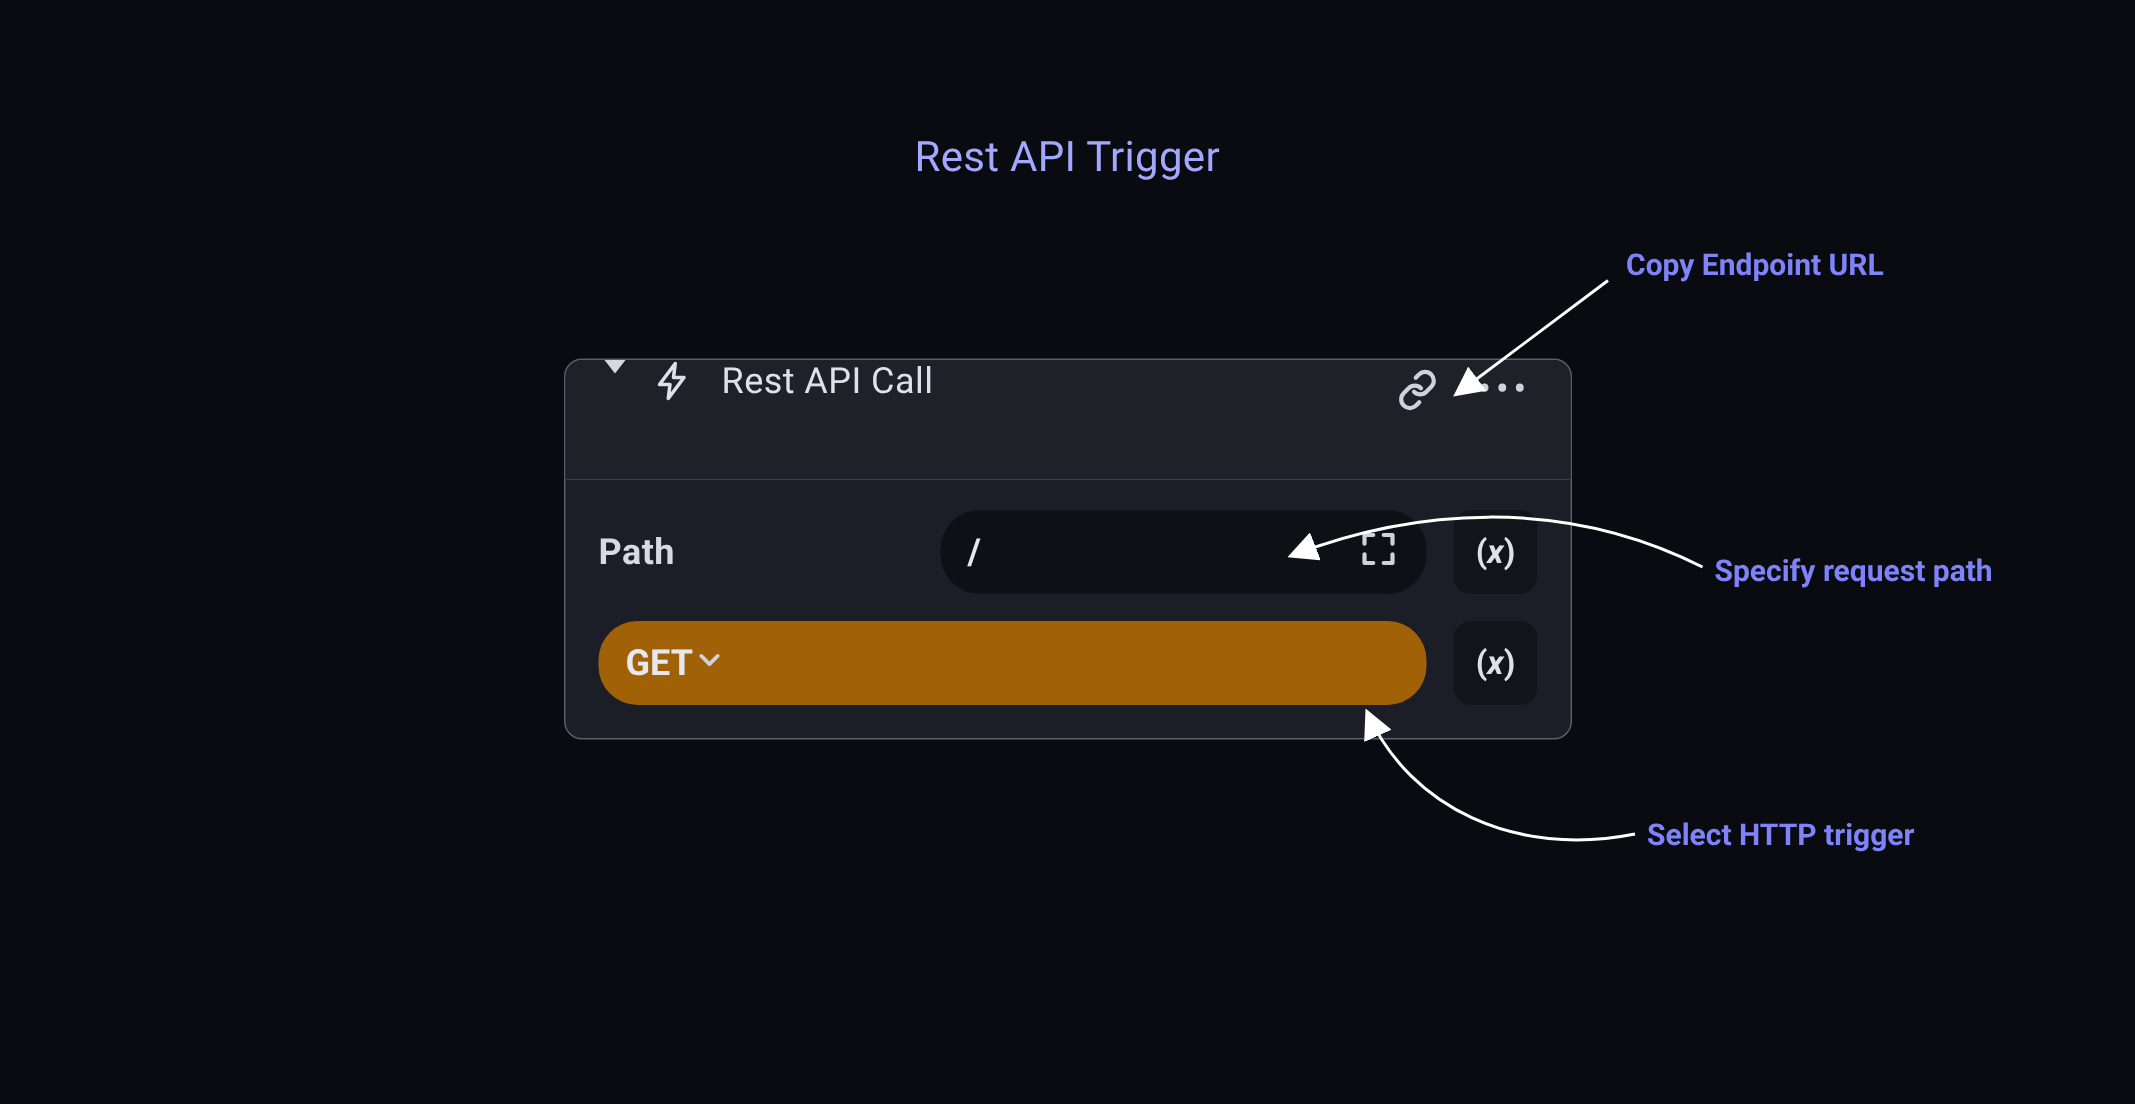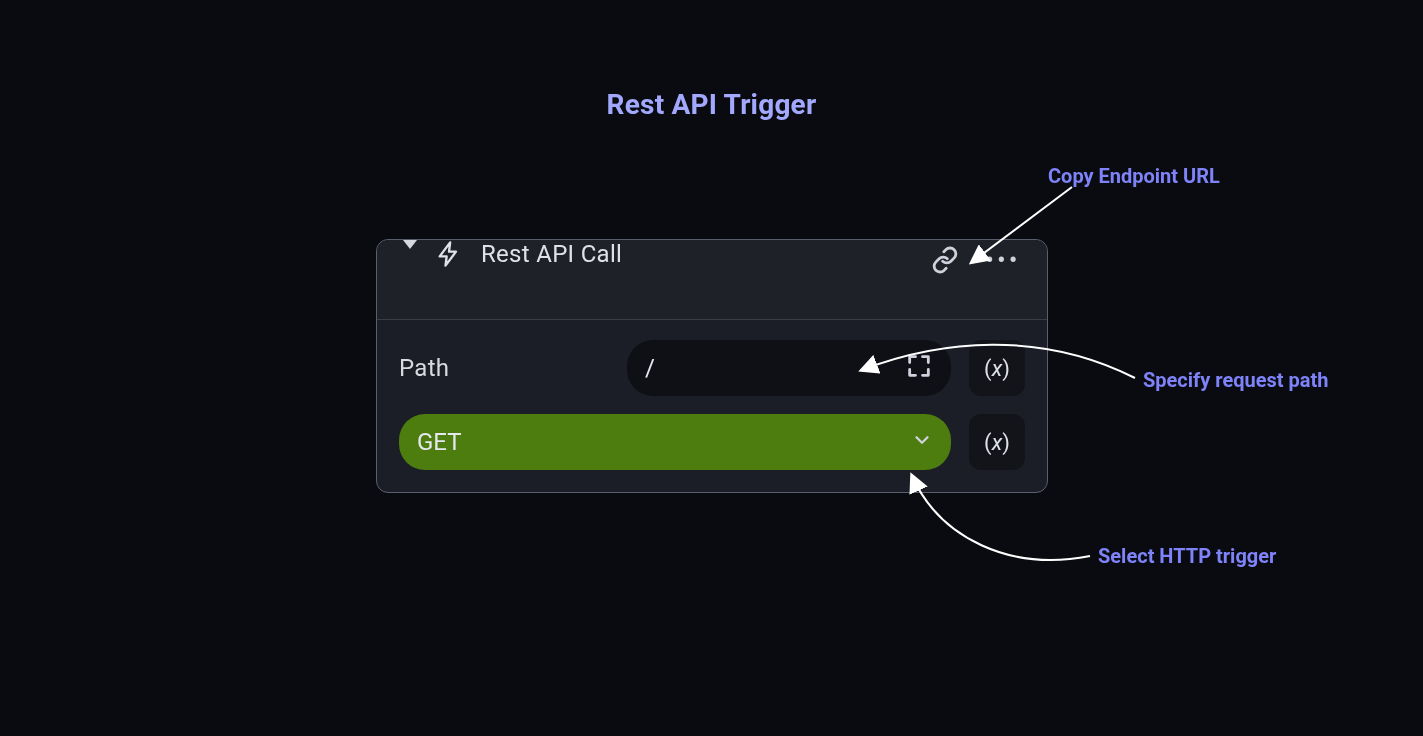--- a/index.html
+++ b/index.html
@@ -3,21 +3,21 @@
 <meta charset="utf-8">
 <style>
   * { box-sizing: border-box; margin: 0; padding: 0; }
   html, body { width: 1423px; height: 736px; background: #0a0b10; font-family: -apple-system, BlinkMacSystemFont, "Segoe UI", Roboto, Helvetica, Arial, sans-serif; color: #e6e6eb; overflow: hidden; position: relative; }
 
   .stage { position: relative; width: 1423px; height: 736px; }
 
   .title {
     position: absolute; left: 0; width: 100%;
     top: 88px; text-align: center;
-    color: #a3a8ff; font-weight: 700; font-size: 28px;
+    color: #a3a8ff; font-weight: 400; font-size: 28px;
     letter-spacing: 0.2px;
   }
 
   .panel {
     position: absolute; left: 376px; top: 239px; width: 672px;
     border: 1px solid #5a5f6d; border-radius: 12px;
     background: #1c1e27;
     overflow: visible;
   }
   .panel-header {
@@ -38,34 +38,34 @@
   .header-title { font-size: 24px; color: #dfe1ea; letter-spacing: 0.3px; font-weight: 400; }
   .header-spacer { flex: 1; }
 
   .icon-btn {
     display: inline-flex; align-items: center; justify-content: center;
     width: 40px; height: 40px; color: #cfd2dc;
   }
   .icon-btn svg { width: 28px; height: 28px; }
   .dots { display: inline-flex; align-items: center; justify-content: center; width: 40px; height: 40px; font-size: 26px; letter-spacing: 3px; color: #cfd2dc; }
 
-  .panel-body { padding: 20px 22px 22px; display: flex; flex-direction: column; gap: 18px; }
+  .panel-body { padding: 20px 22px 22px; display: flex; flex-direction: column; gap: 18px; font-weight: bold; }
   .row { display: flex; align-items: center; gap: 18px; }
   .row-label { width: 210px; font-size: 24px; color: #d8dae1; letter-spacing: 0.3px; }
 
   .input-wrap {
     flex: 1; display: flex; align-items: center; justify-content: space-between;
     background: #0f1015; border-radius: 26px; height: 56px;
     padding: 0 18px;
   }
   .input-text { font-size: 24px; color: #e6e8f0; }
 
   .select-wrap {
-    flex: 1; display: flex; align-items: center; justify-content: space-between;
-    background: #4d7c0f; border-radius: 26px; height: 56px;
+    flex: 1; display: flex; align-items: center; justify-content: flex-start;
+    background: #a16207; border-radius: 26px; height: 56px;
     padding: 0 18px;
   }
   .select-text { font-size: 24px; color: #e6e8f0; }
 
   .chev svg { width: 22px; height: 22px; }
 
   .expand svg { width: 28px; height: 28px; }
 
   .pill-x {
     width: 56px; height: 56px; border-radius: 12px;
@@ -138,21 +138,21 @@
         </div>
         <div class="pill-x">
             <span class="normal">(</span>
             <span>x</span>
             <span class="normal">)</span>
           </div>
       </div>
     </div>
   </div>
 
-  <div class="ann" style="left:1048px; top:164px;">Copy Endpoint URL</div>
+  <div class="ann" style="left:1084px; top:164px;">Copy Endpoint URL</div>
   <div class="ann" style="left:1143px; top:368px;">Specify request path</div>
   <div class="ann" style="left:1098px; top:544px;">Select HTTP trigger</div>
 
   <svg class="arrows" viewBox="0 0 1423 736">
     <defs>
       <marker id="ah" markerWidth="10" markerHeight="10" refX="8" refY="5" orient="auto" markerUnits="strokeWidth">
         <path d="M0,0 L10,5 L0,10 z" fill="#ffffff"></path>
       </marker>
     </defs>
 

